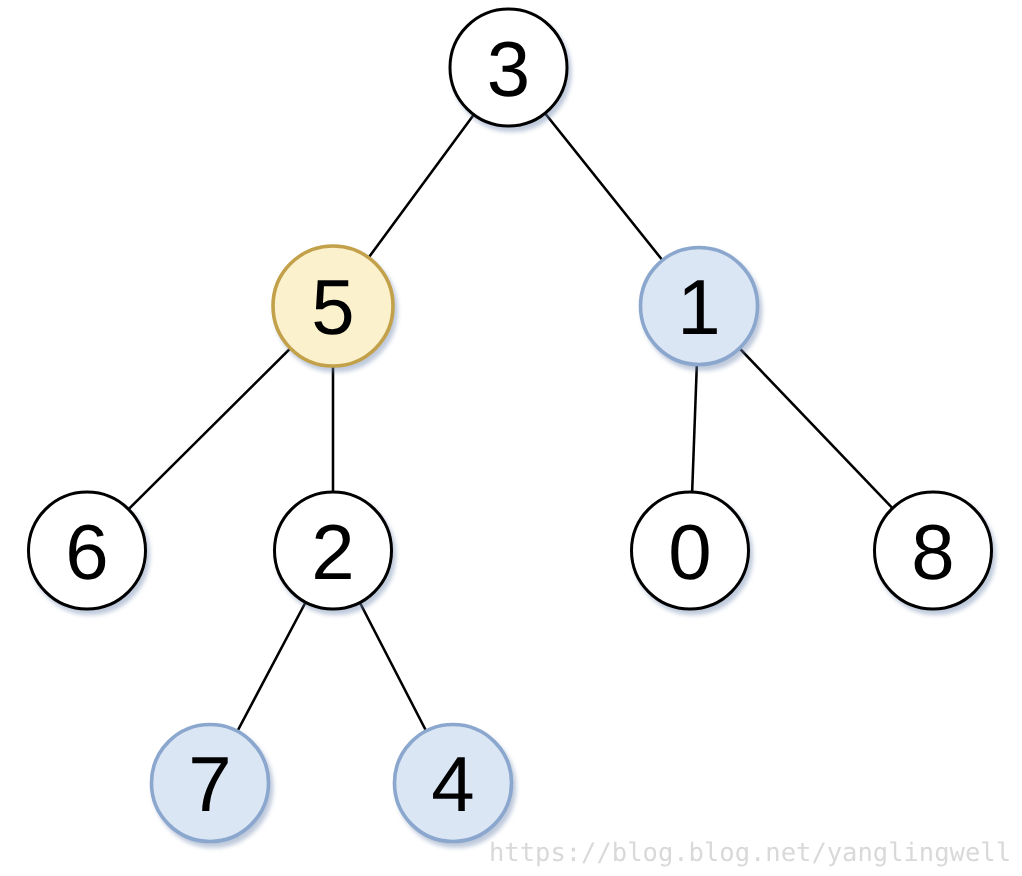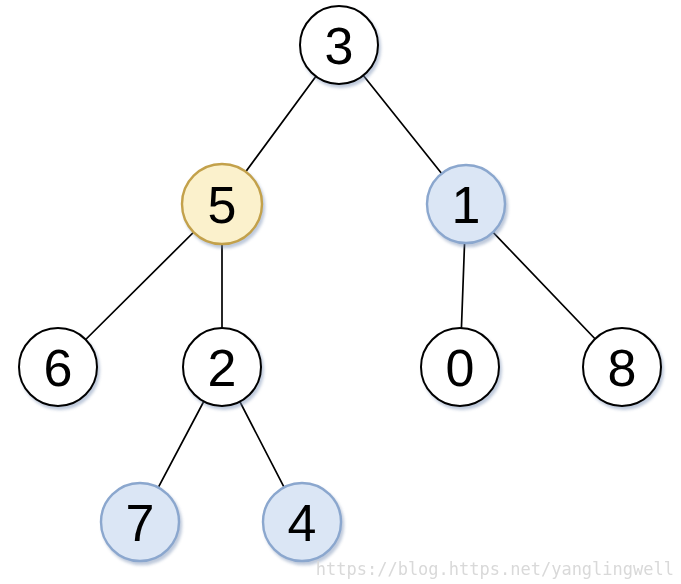--- a/index.html
+++ b/index.html
@@ -88,14 +88,14 @@
       </g>
       <g>
         <circle cx="140" cy="522" r="39" fill="#dbe6f5" stroke="#8ba7ce" stroke-width="2.4" class="tree-node-circle"></circle>
         <text x="140" y="522" dy="0.36em" class="tree-node-label">7</text>
       </g>
       <g>
         <circle cx="302" cy="522" r="39" fill="#dbe6f5" stroke="#8ba7ce" stroke-width="2.4" class="tree-node-circle"></circle>
         <text x="302" y="522" dy="0.36em" class="tree-node-label">4</text>
       </g>
     </svg>
-  <div class="watermark" style="color: rgb(217, 217, 217);">https://blog.https.net/yanglingwell</div>
+  <div class="watermark" style="color: rgb(217, 217, 217);">https://blog.blog.net/yanglingwell</div>
 </div>
 
 </body></html>

